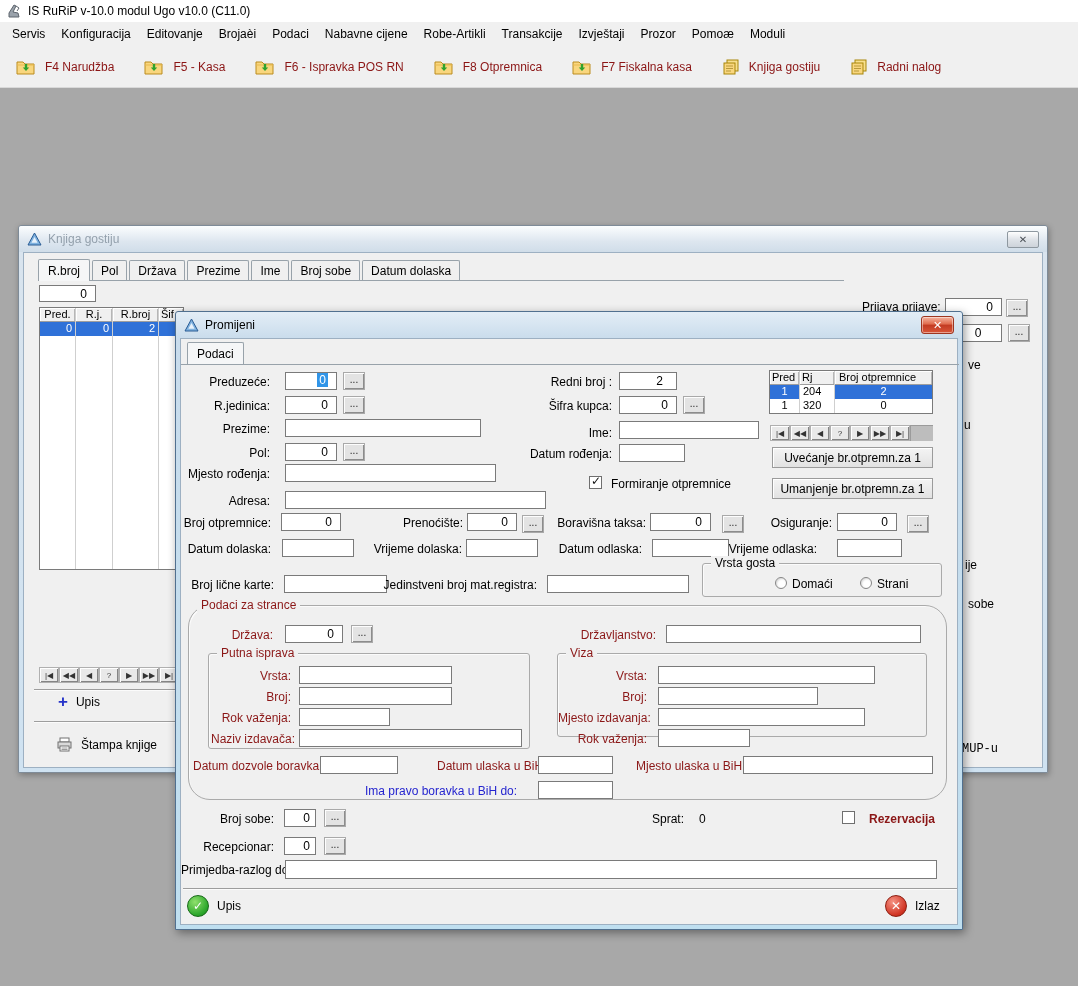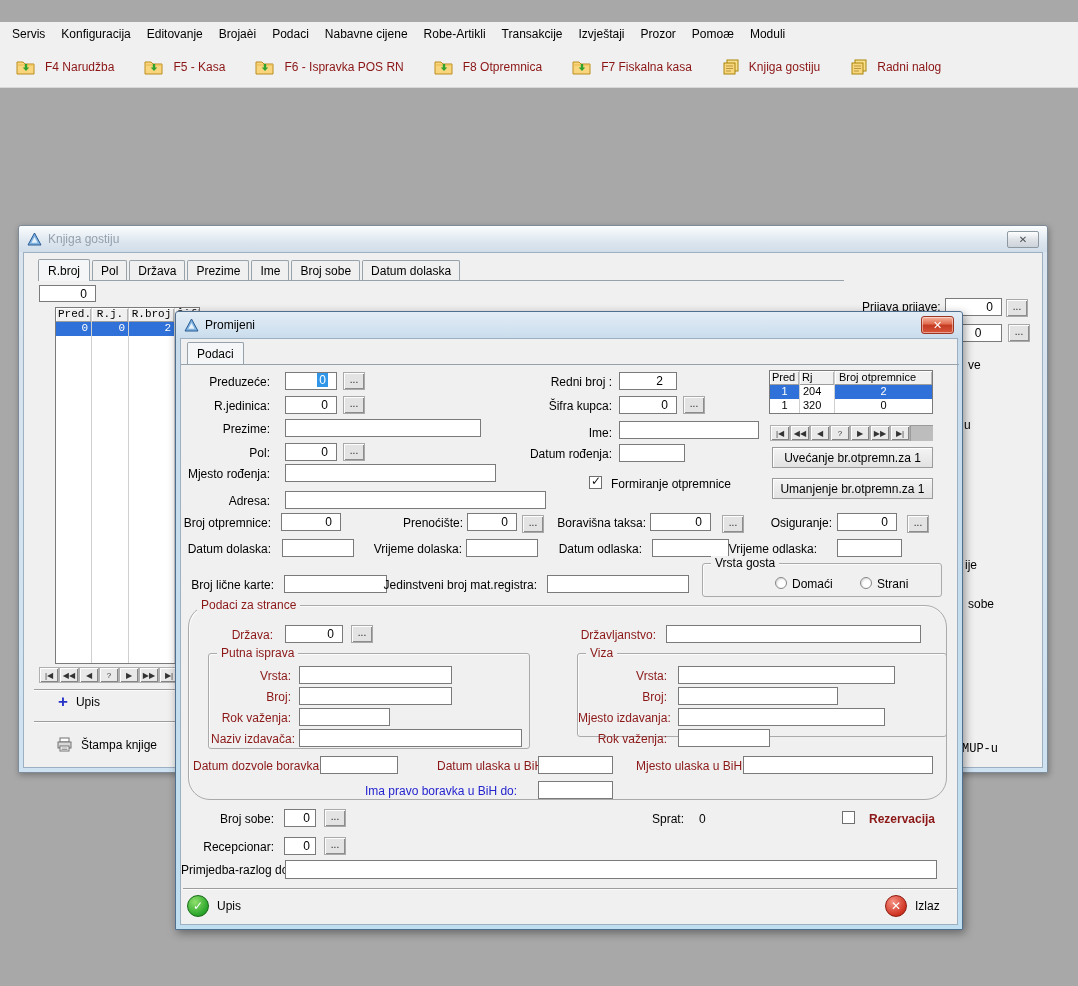--- a/index.html
+++ b/index.html
@@ -92,20 +92,27 @@
     color:#fff; font-weight:bold; font-size:12px; }
   .circle.green { background:radial-gradient(circle at 35% 30%, #8fe06c, #2aa52a 70%, #1c7e1c); border:1px solid #176a17; }
   .circle.red { background:radial-gradient(circle at 35% 30%, #f59384, #d03322 70%, #a32315); border:1px solid #8c1d10; }
   .statusrow { position:absolute; display:flex; align-items:center; gap:8px; }
 </style>
 </head>
 <body>
 
 <div class="screen">
 
+  <div class="app-titlebar">
+    <svg width="16" height="16" viewBox="0 0 16 16">
+        <path d="M3 10 L8 2 l2 1 -3 6 5 1 1 4 H3z" fill="#9aa2ab" stroke="#5d646d" stroke-width="1"></path>
+        <path d="M10 3 l3 2 -2 3" fill="none" stroke="#5d646d"></path>
+      </svg>
+    <span>IS RuRiP v-10.0 modul Ugo v10.0 (C11.0)</span>
+  </div>
 
   <div class="menubar">
     <span class="menu-item">Servis</span>
     <span class="menu-item">Konfiguracija</span>
     <span class="menu-item">Editovanje</span>
     <span class="menu-item">Brojaèi</span>
     <span class="menu-item">Podaci</span>
     <span class="menu-item">Nabavne cijene</span>
     <span class="menu-item">Robe-Artikli</span>
     <span class="menu-item">Transakcije</span>
@@ -198,21 +205,21 @@
         <span class="tab">Država</span>
         <span class="tab">Prezime</span>
         <span class="tab">Ime</span>
         <span class="tab">Broj sobe</span>
         <span class="tab">Datum dolaska</span>
       </div>
       <div class="tabline" style="left:14px; top:27px; width:806px;"></div>
 
       <input class="fld num" style="left: 15px; top: 32px; width: 57px; height: 17px;" value="0">
 
-      <div class="grid" style="left:31px; top:54px; width:145px; height:357px;font-family:Liberation Mono, monospace;">
+      <div class="grid" style="left:15px; top:54px; width:145px; height:263px;">
         <div class="gcol" style="width:36px;">
           <div class="gh tc">Pred.</div>
           <div class="gc sel tr">0</div>
         </div>
         <div class="gcol" style="width:37px;">
           <div class="gh tc">R.j.</div>
           <div class="gc sel tr">0</div>
         </div>
         <div class="gcol" style="width:46px;">
           <div class="gh tc">R.broj</div>
@@ -393,21 +400,21 @@
           <span class="lblr red" style="left:2px; top:15px; width:80px;">Vrsta:</span>
           <input class="fld" style="left: 90px; top: 12px; width: 153px;" value="">
           <span class="lblr red" style="left:2px; top:36px; width:80px;">Broj:</span>
           <input class="fld" style="left: 90px; top: 33px; width: 153px;" value="">
           <span class="lblr red" style="left:2px; top:57px; width:80px;">Rok važenja:</span>
           <input class="fld" style="left: 90px; top: 54px; width: 91px;" value="">
           <span class="lblr red" style="left:2px; top:78px; width:80px;">Naziv izdavača:</span>
           <input class="fld" style="left: 90px; top: 75px; width: 223px;" value="">
         </div>
 
-        <div class="grp" style="left:388px; top:47px; width:370px; height:84px;">
+        <div class="grp" style="left:368px; top:47px; width:370px; height:84px;">
           <span class="grplbl red">Viza</span>
           <span class="lblr red" style="left:0px; top:15px; width:89px;">Vrsta:</span>
           <input class="fld" style="left: 100px; top: 12px; width: 217px;" value="">
           <span class="lblr red" style="left:0px; top:36px; width:89px;">Broj:</span>
           <input class="fld" style="left: 100px; top: 33px; width: 160px;" value="">
           <span class="lblr red" style="left:0px; top:57px; width:89px;">Mjesto izdavanja:</span>
           <input class="fld" style="left: 100px; top: 54px; width: 207px;" value="">
           <span class="lblr red" style="left:0px; top:78px; width:89px;">Rok važenja:</span>
           <input class="fld" style="left: 100px; top: 75px; width: 92px;" value="">
         </div>

